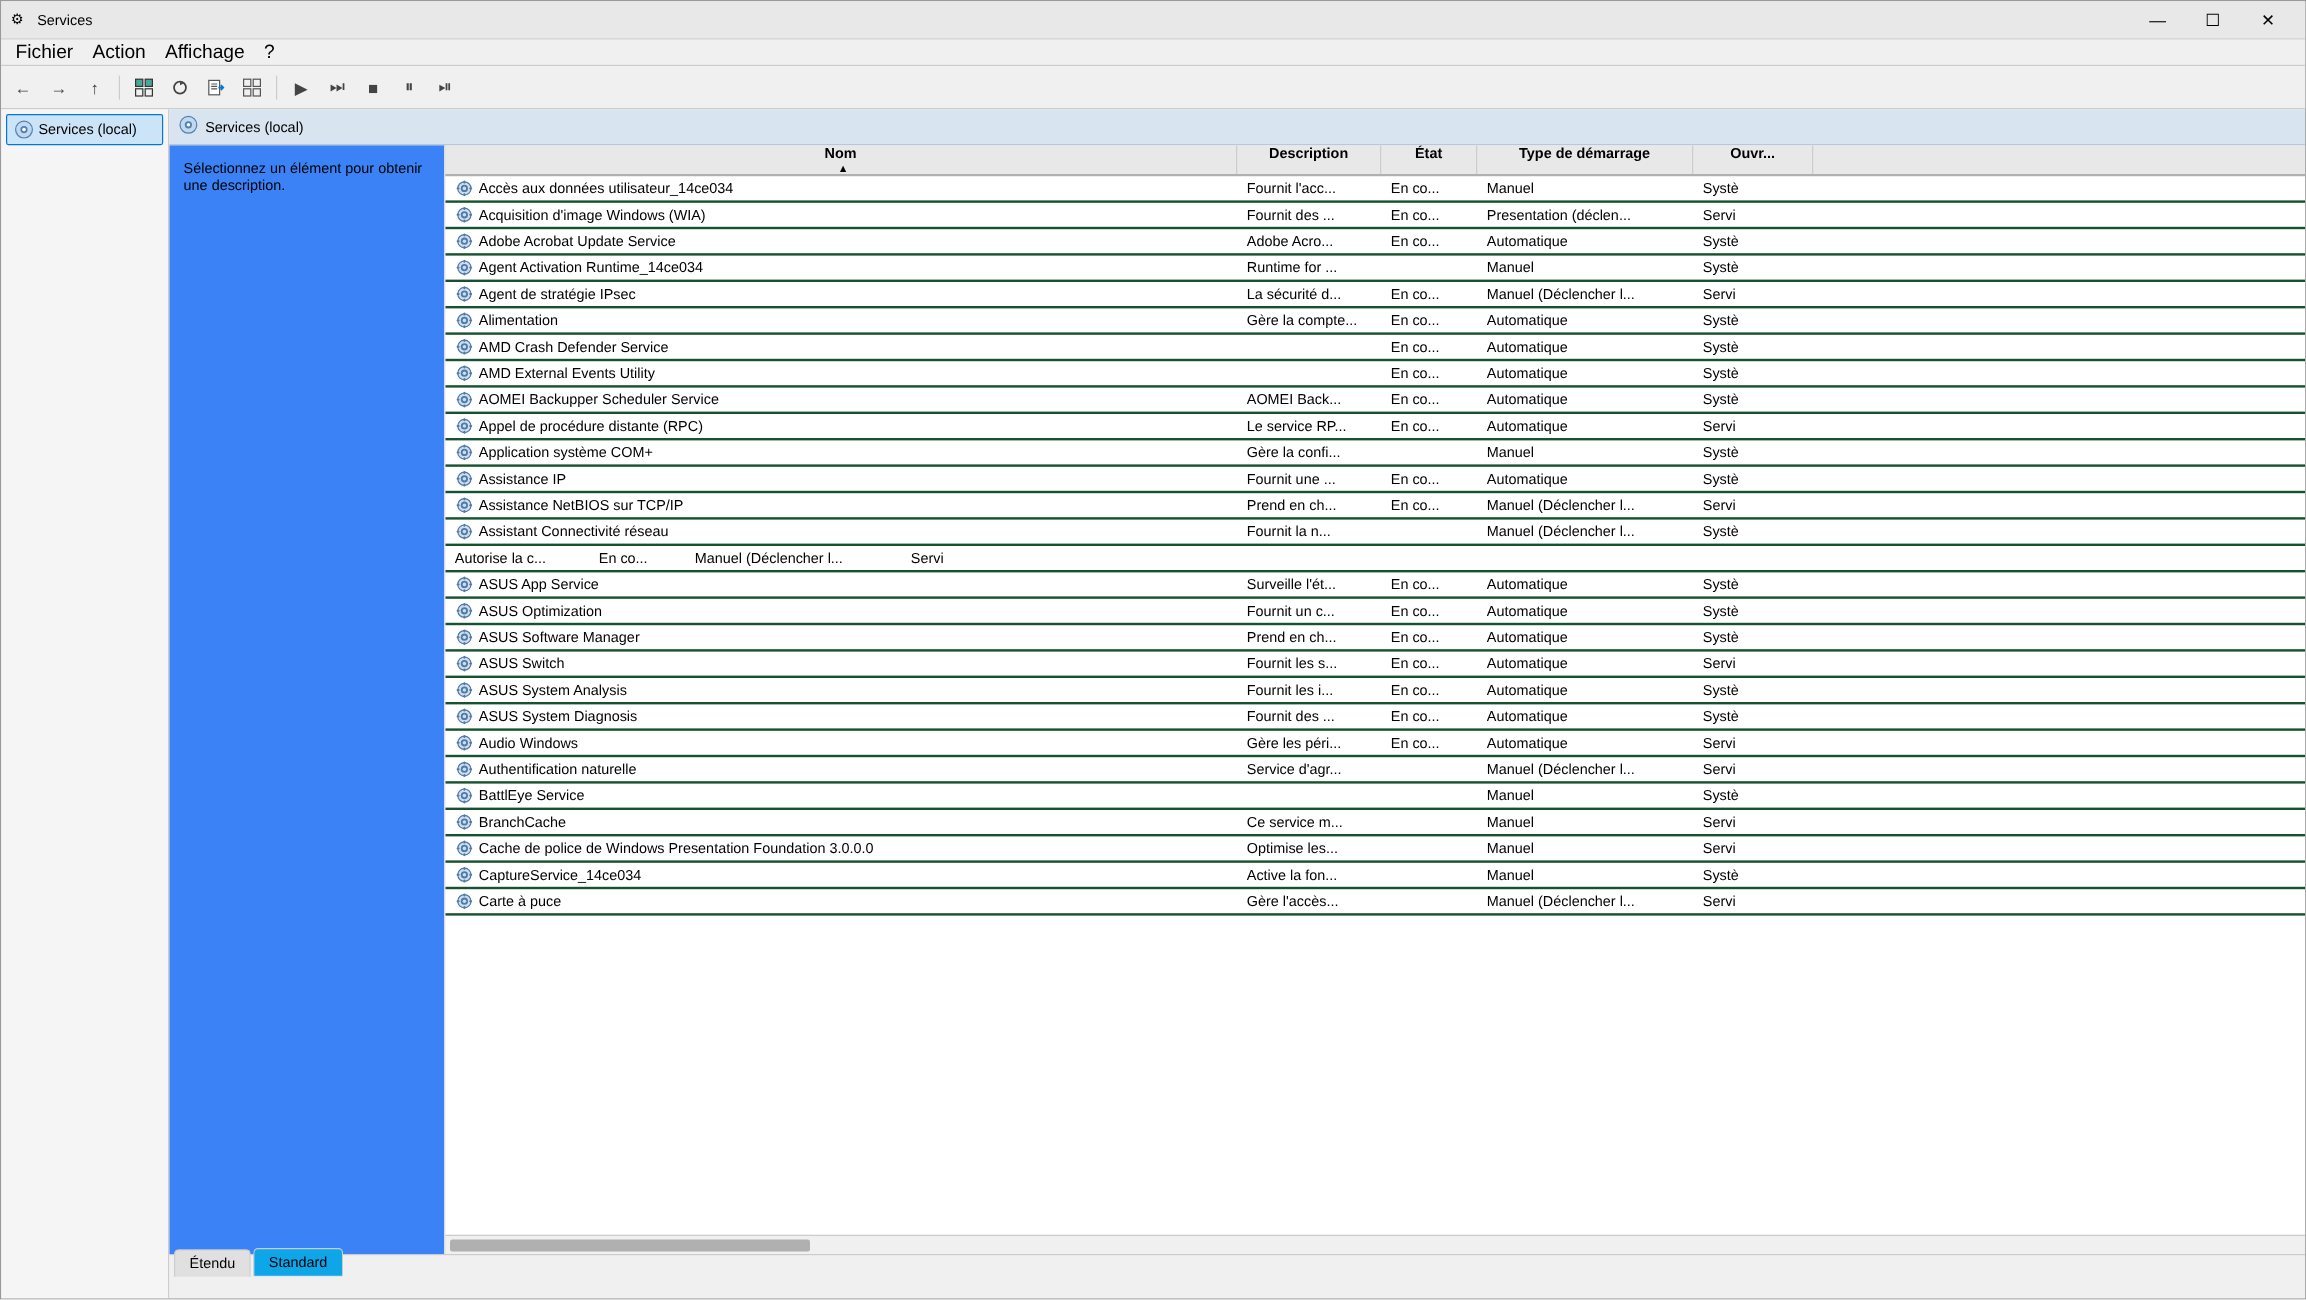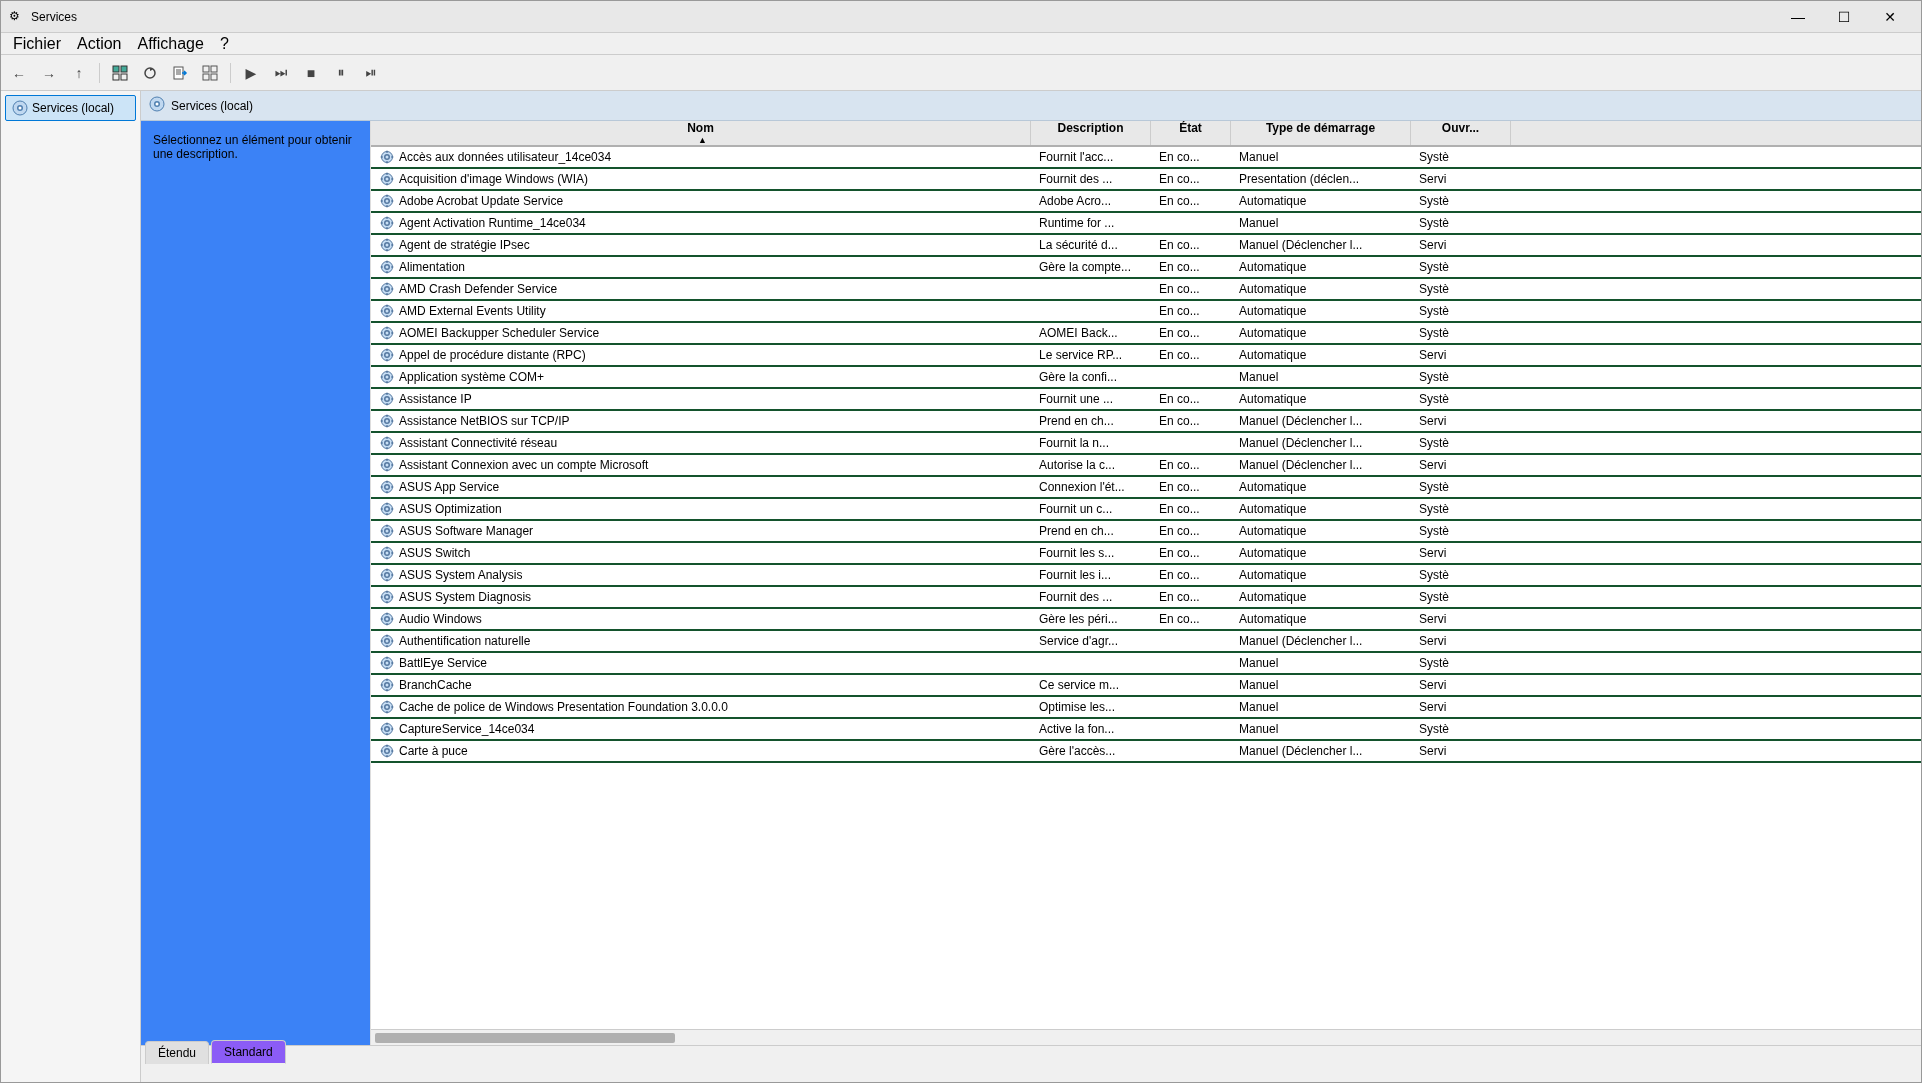--- a/index.html
+++ b/index.html
@@ -278,21 +278,21 @@
       padding: 4px 12px;
       border: 1px solid #ccc;
       border-bottom: none;
       background: #e0e0e0;
       cursor: pointer;
       font-size: 12px;
       margin-right: 2px;
       border-radius: 4px 4px 0 0;
     }
     .bottom-tab.active {
-      background: #8b5cf6;
+      background: #0ea5e9;
       border-bottom: 1px solid #f0f0f0;
     }
 
     
     .service-rows::-webkit-scrollbar { width: 16px; }
     .service-rows::-webkit-scrollbar-track { background: #f0f0f0; }
     .service-rows::-webkit-scrollbar-thumb { background: #b0b0b0; border: 3px solid #f0f0f0; }
 
     
     .h-scroll {
@@ -706,55 +706,41 @@
           </svg>
         </span>
         <span>Assistant Connectivité réseau</span>
       </div>
       <div class="service-row-cell col-desc">Fournit la n...</div>
       <div class="service-row-cell col-etat"></div>
       <div class="service-row-cell col-type">Manuel (Déclencher l...</div>
       <div class="service-row-cell col-ouv">Systè</div>
     </div>
               <div class="service-row">
-      <div class="service-row-cell col-nom">
-        <span class="service-icon">
-          <svg width="14" height="14" viewBox="0 0 14 14">
-            <circle cx="7" cy="7" r="5.5" fill="#c8dff5" stroke="#5578a0" stroke-width="1"></circle>
-            <circle cx="7" cy="7" r="3" fill="#5578a0"></circle>
-            <circle cx="7" cy="7" r="1.5" fill="#c8dff5"></circle>
-            <rect x="6.2" y="0.5" width="1.6" height="2.5" rx="0.8" fill="#5578a0"></rect>
-            <rect x="6.2" y="11" width="1.6" height="2.5" rx="0.8" fill="#5578a0"></rect>
-            <rect x="0.5" y="6.2" width="2.5" height="1.6" rx="0.8" fill="#5578a0"></rect>
-            <rect x="11" y="6.2" width="2.5" height="1.6" rx="0.8" fill="#5578a0"></rect>
-          </svg>
-        </span>
-        <span>Assistant Connexion avec un compte Microsoft</span>
-      </div>
       <div class="service-row-cell col-desc">Autorise la c...</div>
       <div class="service-row-cell col-etat">En co...</div>
       <div class="service-row-cell col-type">Manuel (Déclencher l...</div>
       <div class="service-row-cell col-ouv">Servi</div>
     </div>
               <div class="service-row">
       <div class="service-row-cell col-nom">
         <span class="service-icon">
           <svg width="14" height="14" viewBox="0 0 14 14">
             <circle cx="7" cy="7" r="5.5" fill="#c8dff5" stroke="#5578a0" stroke-width="1"></circle>
             <circle cx="7" cy="7" r="3" fill="#5578a0"></circle>
             <circle cx="7" cy="7" r="1.5" fill="#c8dff5"></circle>
             <rect x="6.2" y="0.5" width="1.6" height="2.5" rx="0.8" fill="#5578a0"></rect>
             <rect x="6.2" y="11" width="1.6" height="2.5" rx="0.8" fill="#5578a0"></rect>
             <rect x="0.5" y="6.2" width="2.5" height="1.6" rx="0.8" fill="#5578a0"></rect>
             <rect x="11" y="6.2" width="2.5" height="1.6" rx="0.8" fill="#5578a0"></rect>
           </svg>
         </span>
         <span>ASUS App Service</span>
       </div>
-      <div class="service-row-cell col-desc">Connexion l'ét...</div>
+      <div class="service-row-cell col-desc">Surveille l'ét...</div>
       <div class="service-row-cell col-etat">En co...</div>
       <div class="service-row-cell col-type">Automatique</div>
       <div class="service-row-cell col-ouv">Systè</div>
     </div>
               <div class="service-row">
       <div class="service-row-cell col-nom">
         <span class="service-icon">
           <svg width="14" height="14" viewBox="0 0 14 14">
             <circle cx="7" cy="7" r="5.5" fill="#c8dff5" stroke="#5578a0" stroke-width="1"></circle>
             <circle cx="7" cy="7" r="3" fill="#5578a0"></circle>

